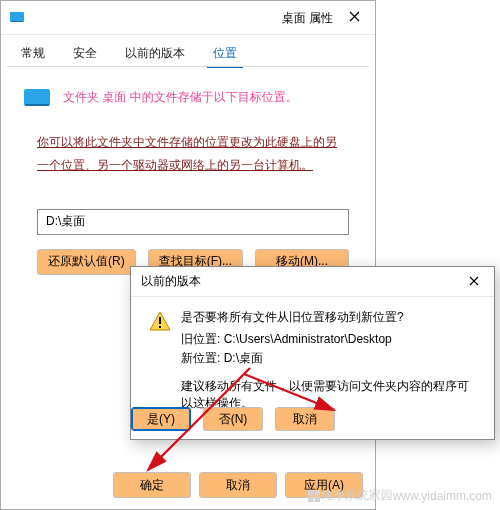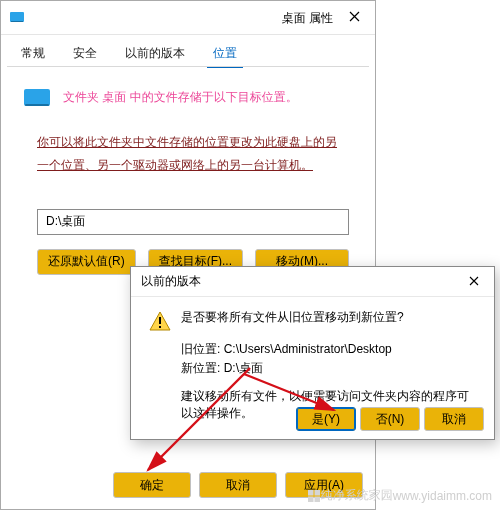--- a/index.html
+++ b/index.html
@@ -89,21 +89,21 @@
     background: #fff;
   }
 
   .btn-row {
     display: flex; gap: 12px;
     margin-left: 14px;
   }
   .btn {
     min-width: 94px;
     height: 26px;
-    background: #eab308;
+    background: #fdba74;
     border: 1px solid #c0c0c0;
     border-radius: 3px;
     font-size: 12px;
     color: #000;
     display: inline-flex; align-items: center; justify-content: center;
     cursor: pointer;
     padding: 0 10px;
   }
 
   
@@ -137,30 +137,30 @@
   }
   .dlg .dlg-title .t { flex: 1; font-size: 12px; color: #000; }
   .dlg .dlg-title .close-btn { width: 40px; height: 100%; display: flex; align-items: center; justify-content: center; font-size: 13px; color:#000; cursor: pointer; }
 
   .dlg-body {
     display: flex;
     padding: 12px 14px 6px 14px;
   }
   .dlg-body .warn-icon { width: 30px; display: flex; justify-content: center; padding-top: 2px; }
   .dlg-body .msg { flex: 1; padding-left: 6px; }
-  .dlg-body .msg .q { font-size: 12px; color: #000; margin-bottom: 14px; }
+  .dlg-body .msg .q { font-size: 12px; color: #000; margin-bottom: 4px; }
   .dlg-body .msg .kv { font-size: 12px; color: #000; line-height: 1.6; }
   .dlg-body .msg .hint { font-size: 12px; color: #000; margin-top: 10px; }
 
   .dlg-footer {
     position: absolute;
     left: 0; right: 0; bottom: 0;
     height: 40px;
-    display: flex; justify-content: flex-end; align-items: center;
-    padding-right: 10px; gap: 4px;
+    display: flex; justify-content: flex-start; align-items: center;
+    padding-right: 10px; gap: 12px;
   }
   .dlg-footer .btn { min-width: 60px; height: 24px; }
   .dlg-footer .btn.primary { border-color: #0067c0; box-shadow: 0 0 0 1px #0067c0 inset; }
 
   
   .arrow { position: absolute; pointer-events: none; z-index: 20; }
 
   
   .watermark {
     position: absolute;

